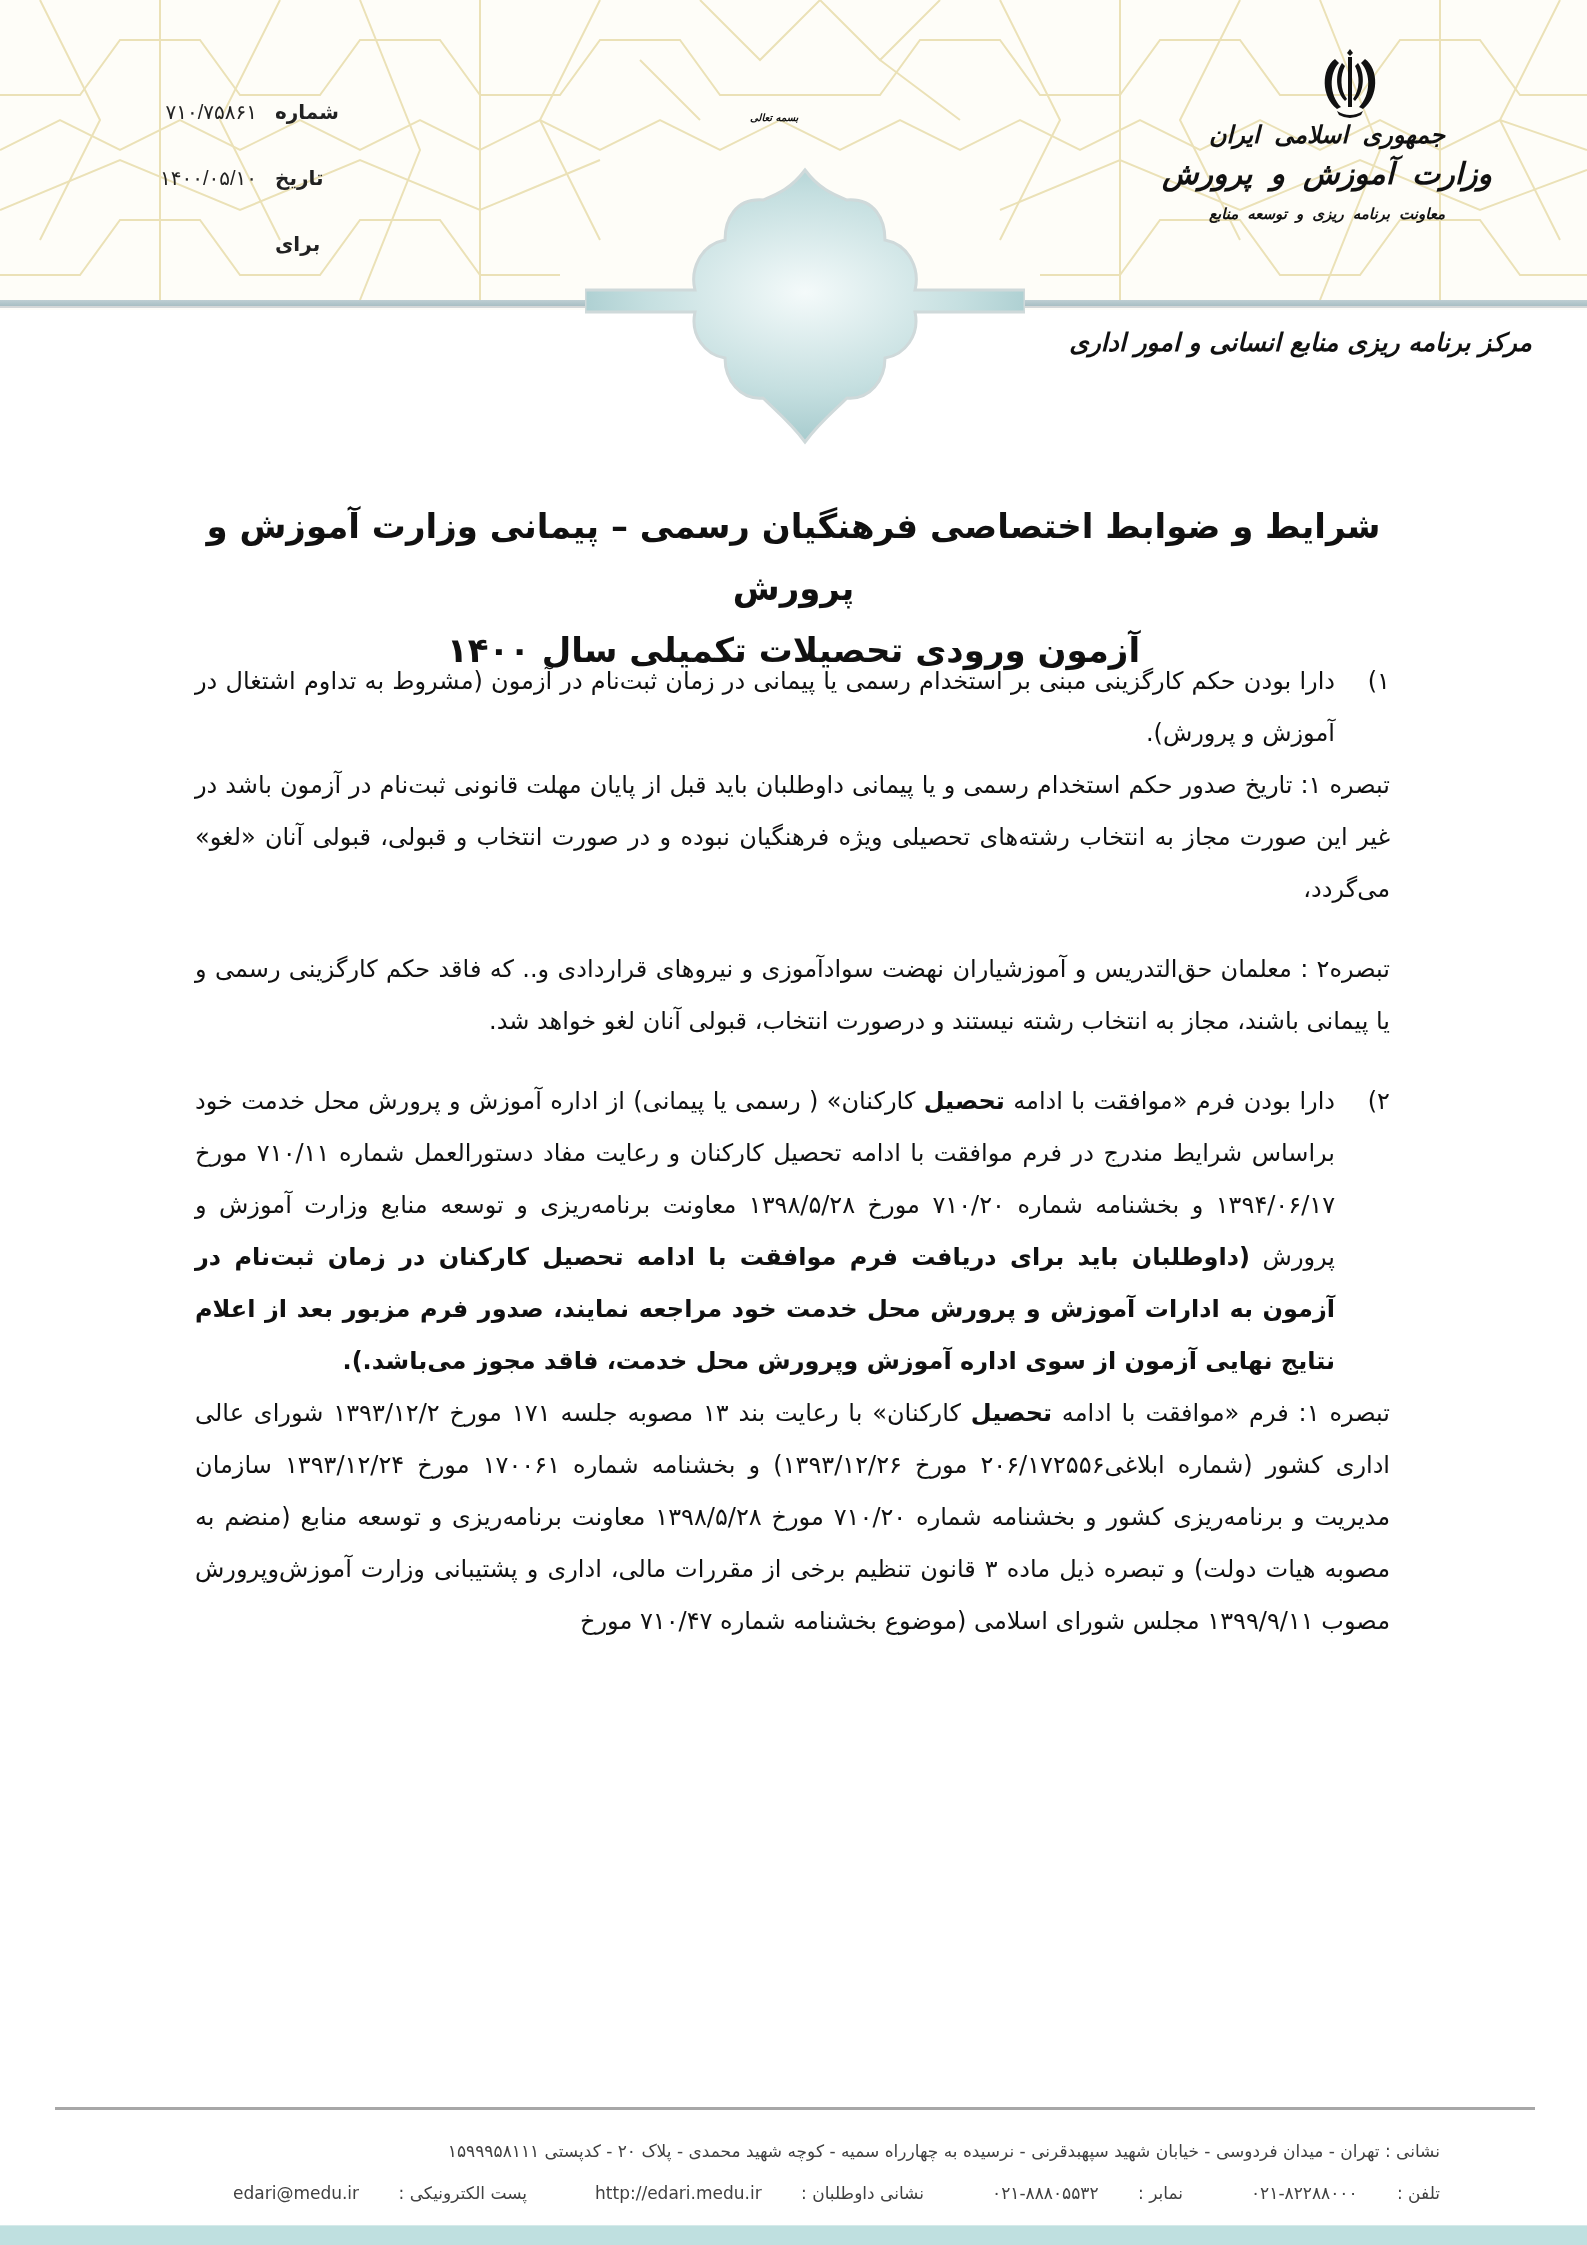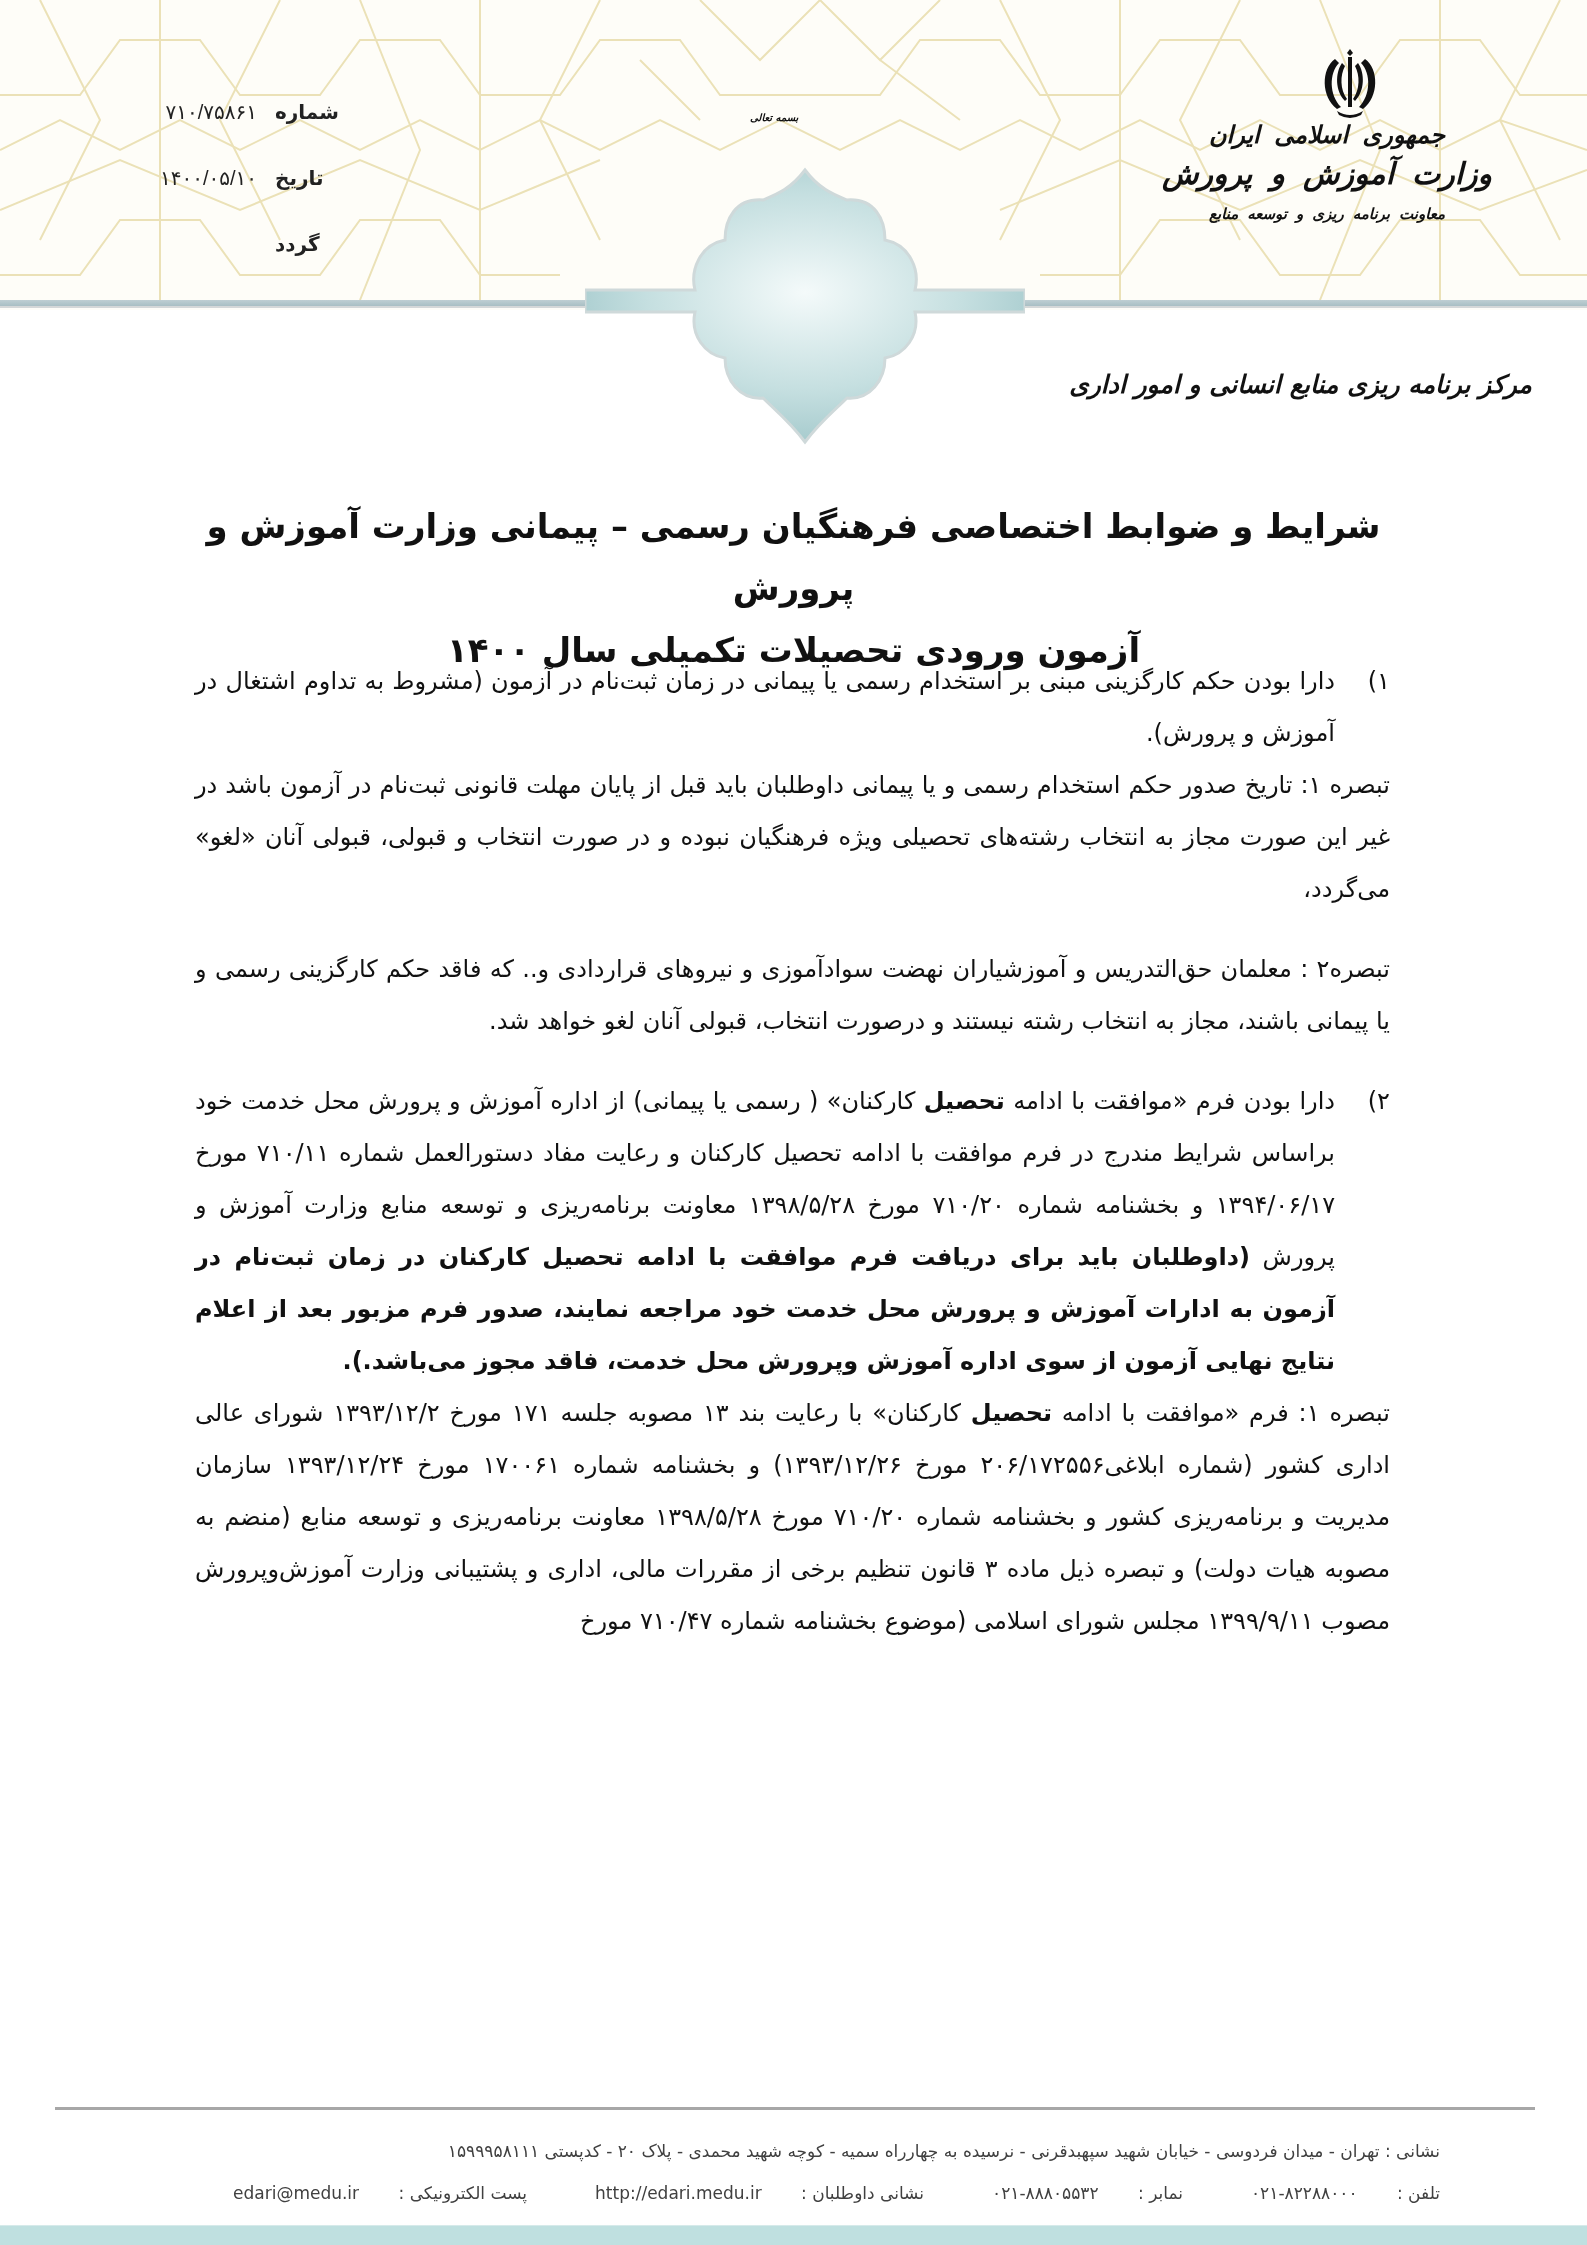--- a/index.html
+++ b/index.html
@@ -39,21 +39,21 @@
   .emblem { position:absolute; left:1315px; top:45px; width:70px; height:75px; }
   .org {
     position:absolute; right:80px; top:120px; width:360px; text-align:center;
     font-family:Liberation Mono, monospace; font-style:italic; font-weight:bold; color:#111;
   }
   .org .l1 { font-size:24px; line-height:34px; }
   .org .l2 { font-size:30px; line-height:44px; }
   .org .l3 { font-size:15px; line-height:36px; }
   .center-name {
     position:absolute; right:55px; top:328px;
-    font-family:"DejaVu Serif", serif; font-style:italic; font-weight:bold; font-size:25px;margin-top:42px;
+    font-family:"DejaVu Serif", serif; font-style:italic; font-weight:bold; font-size:25px;
   }
 
   
   .title {
     position:absolute; left:200px; top:495px; width:1187px; text-align:center;
     font-family:"DejaVu Sans", sans-serif; font-weight:bold; font-size:34px; line-height:62px;
   }
 
   
   .content {
@@ -106,21 +106,21 @@
   <div class="meta">
     <div class="meta-row">
       <span class="meta-label">شماره</span>
       <span class="meta-value">۷۱۰/۷۵۸۶۱</span>
     </div>
     <div class="meta-row">
       <span class="meta-label">تاریخ</span>
       <span class="meta-value">۱۴۰۰/۰۵/۱۰</span>
     </div>
     <div class="meta-row">
-      <span class="meta-label">گردد</span>
+      <span class="meta-label">برای</span>
       <span class="meta-value"></span>
     </div>
   </div>
 
   <div class="bismillah">بسمه تعالی</div>
 
   <svg class="emblem" viewBox="0 0 70 75">
     <g fill="#111">
       <path d="M35 4 l3 4 -3 3 -3 -3z"></path>
       <path d="M20 14 C6 24 6 52 22 64 L26 62 C14 50 14 28 24 18z"></path>

